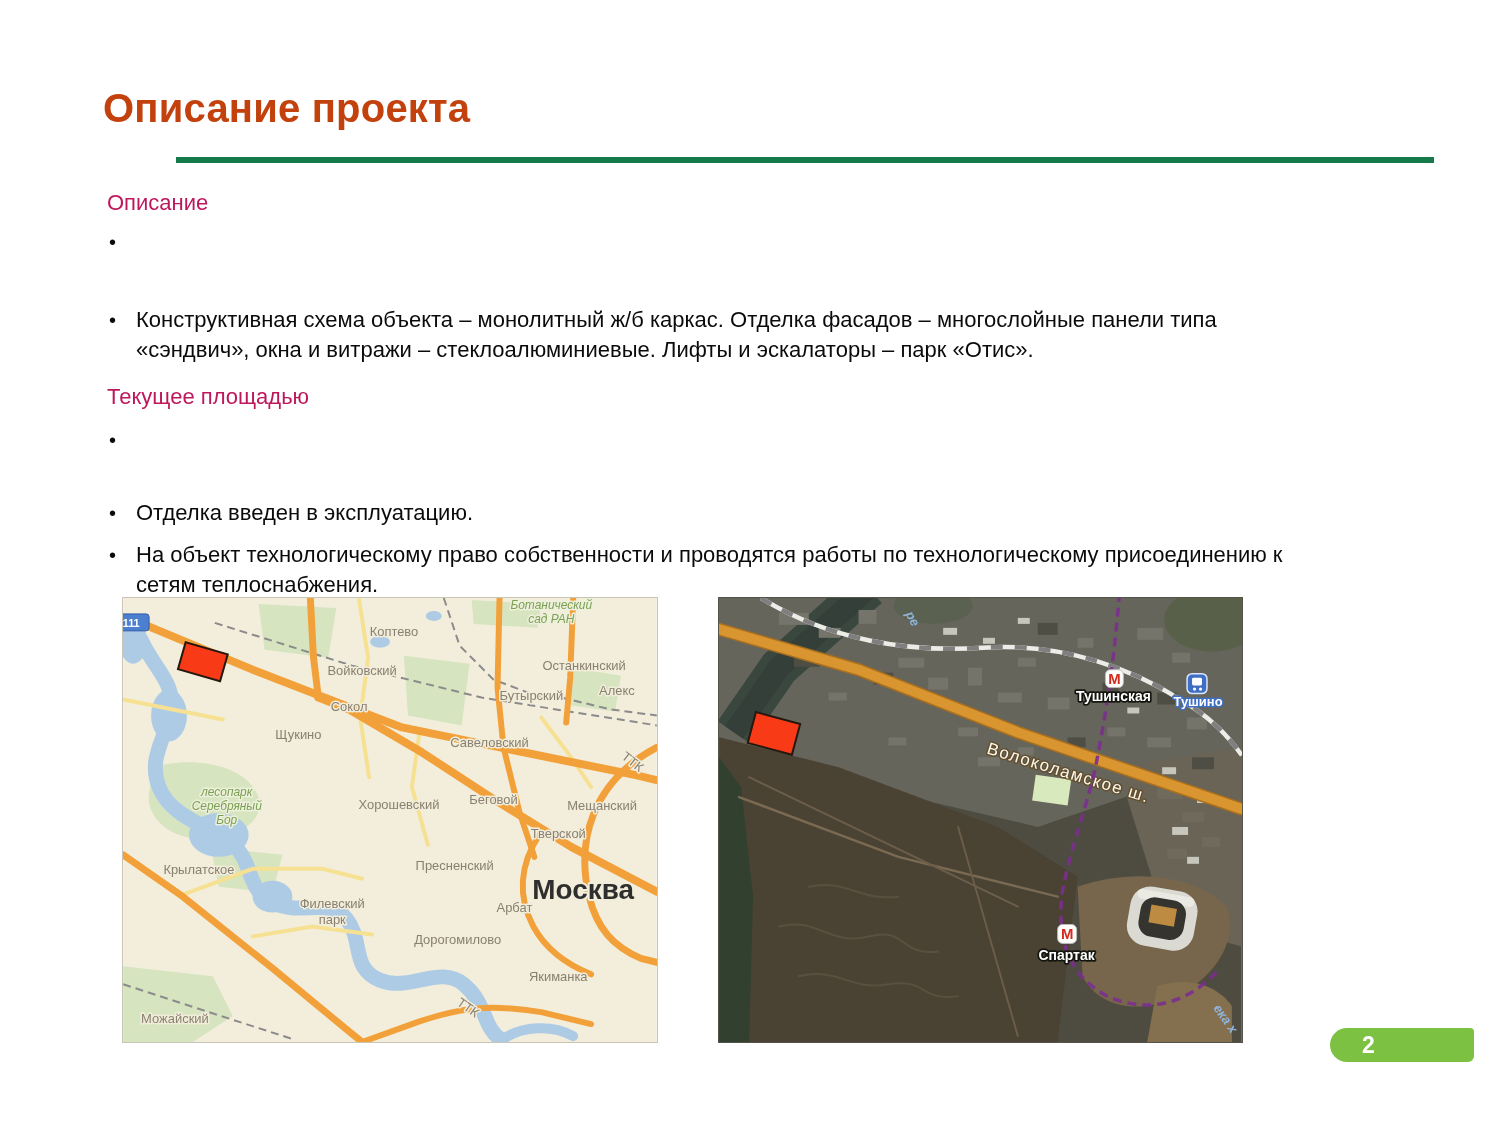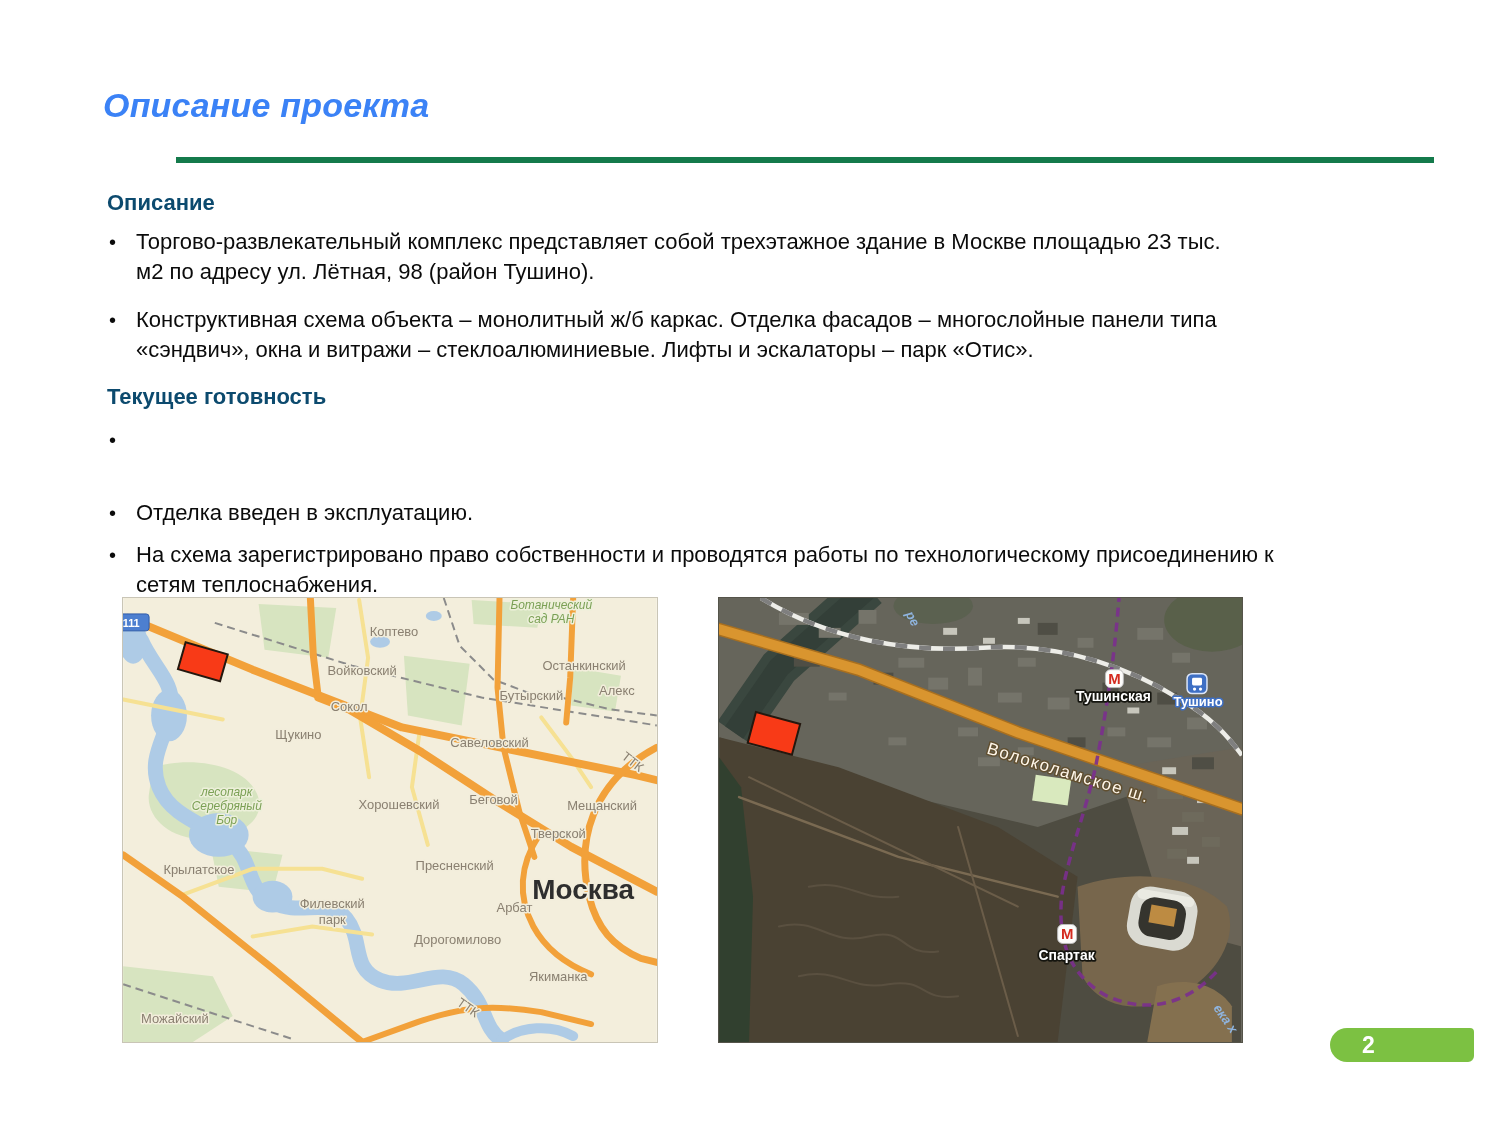--- a/index.html
+++ b/index.html
@@ -3,28 +3,28 @@
 <meta charset="utf-8">
 <style>
   html,body { margin:0; padding:0; }
   body {
     width:1500px; height:1125px; background:#ffffff; position:relative;
     font-family:"Liberation Sans", sans-serif; overflow:hidden; color:#000;
   }
   .slide { position:absolute; inset:0; }
   .title {
     position:absolute; left:103px; top:86px;
-    font-size:34px; font-weight:bold; color:#3b82f6; letter-spacing:0.2px;font-style:italic;
+    font-size:40px; font-weight:bold; color:#c2410c; letter-spacing:0.2px;
   }
   .rule {
     position:absolute; left:176px; top:157px; width:1258px; height:6px;
     background:#147A4B;
   }
   .heading {
-    position:absolute; left:107px; font-size:22px; font-weight:bold; color:#0c4a6e;
+    position:absolute; left:107px; font-size:22px; font-weight:normal; color:#be185d;
     line-height:28px;
   }
   .bullet {
     position:absolute; left:109px; width:1350px; display:flex;
     font-size:22px; line-height:30px; color:#0b0b0b;
   }
   .bullet .dot { flex:none; width:27px; font-size:20px; }
   .bullet .txt { white-space:pre-line; }
   .map {
     position:absolute; top:597px; height:446px; overflow:hidden;
@@ -70,44 +70,42 @@
 
 <div class="slide">
 
   <div class="title">Описание проекта</div>
   <div class="rule"></div>
 
   <div class="heading" style="top:189px">Описание</div>
 
   <div class="bullet" style="top:227px">
     <span class="dot">•</span>
-    <span class="txt">Торгово-развлекательный комплекс представляет собой трехэтажное здание в Москве площадью 23 тыс.
-м2 по адресу ул. Лётная, 98 (район Тушино).</span>
   </div>
 
   <div class="bullet" style="top:305px">
     <span class="dot">•</span>
     <span class="txt">Конструктивная схема объекта – монолитный ж/б каркас. Отделка фасадов – многослойные панели типа
 «сэндвич», окна и витражи – стеклоалюминиевые. Лифты и эскалаторы – парк «Отис».</span>
   </div>
 
-  <div class="heading" style="top:383px">Текущее готовность</div>
+  <div class="heading" style="top:383px">Текущее площадью</div>
 
   <div class="bullet" style="top:425px">
     <span class="dot">•</span>
   </div>
 
   <div class="bullet" style="top:498px">
     <span class="dot">•</span>
     <span class="txt">Отделка введен в эксплуатацию.</span>
   </div>
 
   <div class="bullet" style="top:540px">
     <span class="dot">•</span>
-    <span class="txt">На схема зарегистрировано право собственности и проводятся работы по технологическому присоединению к
+    <span class="txt">На объект технологическому право собственности и проводятся работы по технологическому присоединению к
 сетям теплоснабжения.</span>
   </div>
 
   <div class="map" id="roadmap">
   <svg viewBox="0 0 536 446" width="534" height="444">
     <rect x="0" y="0" width="536" height="446" fill="#F3EEDC"></rect>
 
     <g fill="#D7E4C0" stroke="none">
       <path d="M136,6 L214,10 L206,60 L142,52 Z"></path>
       <path d="M282,58 L348,66 L340,128 L286,118 Z"></path>

